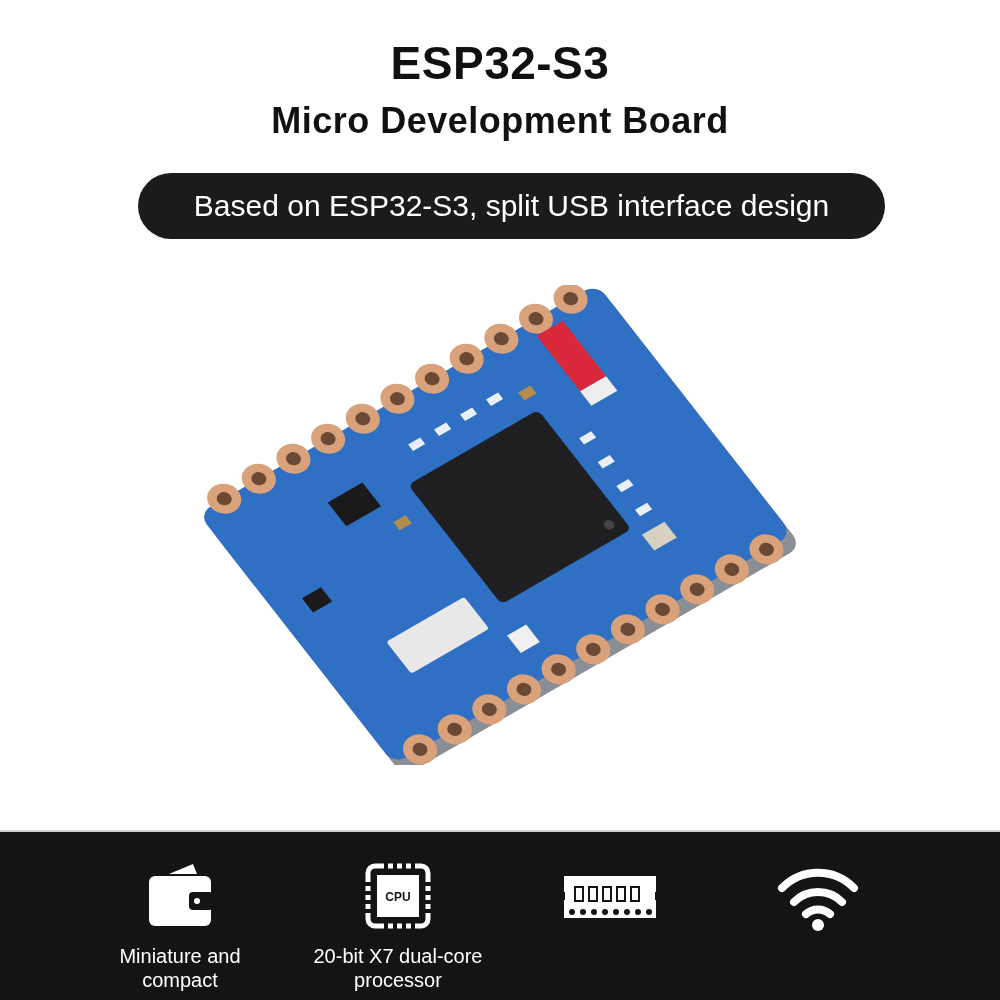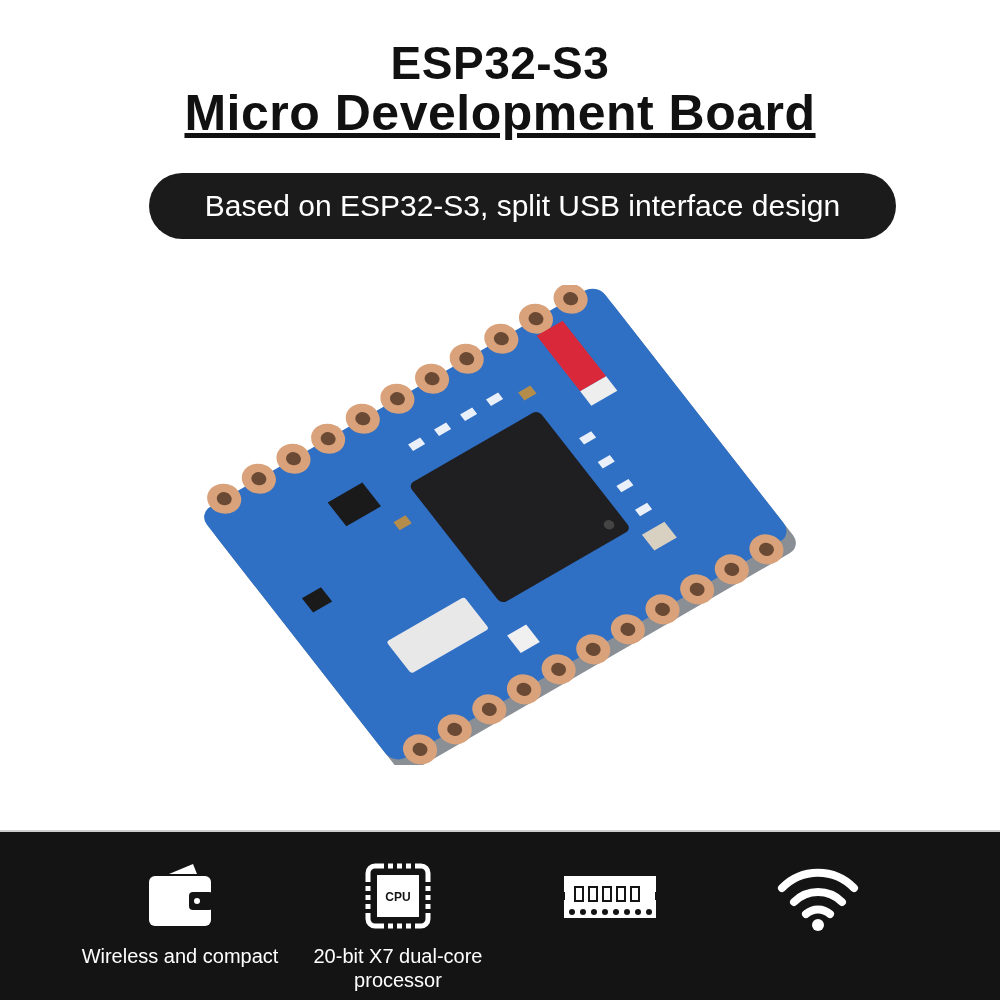--- a/index.html
+++ b/index.html
@@ -1,24 +1,24 @@
 <!DOCTYPE html>
 <html><head>
 <meta charset="utf-8">
 <style>
   * { box-sizing: border-box; margin: 0; padding: 0; }
   html, body { width: 1000px; height: 1000px; overflow: hidden; background: #ffffff; }
   body { font-family: "Liberation Sans", "DejaVu Sans", sans-serif; position: relative; }
 
   .title-line { position: absolute; left: 0; width: 1000px; text-align: center; color: #111; font-weight: bold; letter-spacing: 0.5px; }
   .title-1 { top: 36px; font-size: 46px; }
-  .title-2 { top: 84px; font-size: 50px; text-decoration: underline; }
+  .title-2 { top: 100px; font-size: 36px; }
 
   .pill {
-    position: absolute; left: 149px; top: 173px; width: 747px; height: 66px;
+    position: absolute; left: 138px; top: 173px; width: 747px; height: 66px;
     background: #1b1b1b; border-radius: 33px; color: #fff;
     font-size: 30px; display: flex; align-items: center; justify-content: center;
   }
 
   .board-wrap { position: absolute; left: 200px; top: 285px; width: 600px; height: 480px; }
 
   .features {
     position: absolute; left: 0; top: 830px; width: 1000px; height: 170px;
     background: #141414; border-top: 2px solid #cfcfcf;
   }
@@ -127,21 +127,21 @@
   <div class="feature" style="left:60px;">
     <div class="icon">
       <svg width="70" height="66" viewBox="0 0 70 66">
         <path d="M24 12 L48 2 L52 12 Z" fill="#fff"></path>
         <rect x="4" y="14" width="62" height="50" rx="6" fill="#fff"></rect>
         <rect x="44" y="30" width="24" height="18" rx="4" fill="#141414"></rect>
         <circle cx="52" cy="39" r="3" fill="#fff"></circle>
       </svg>
     </div>
     <div class="label">
-      <span>Wireless and compact</span>
+      <span>Miniature and compact</span>
     </div>
   </div>
 
   <div class="feature" style="left:278px;">
     <div class="icon">
       <svg width="68" height="68" viewBox="0 0 68 68">
         <rect x="4" y="4" width="60" height="60" rx="7" fill="none" stroke="#fff" stroke-width="5"></rect>
         <rect x="13" y="13" width="42" height="42" fill="#fff"></rect>
         <g fill="#141414">
           <rect x="20" y="1" width="4" height="9"></rect>

